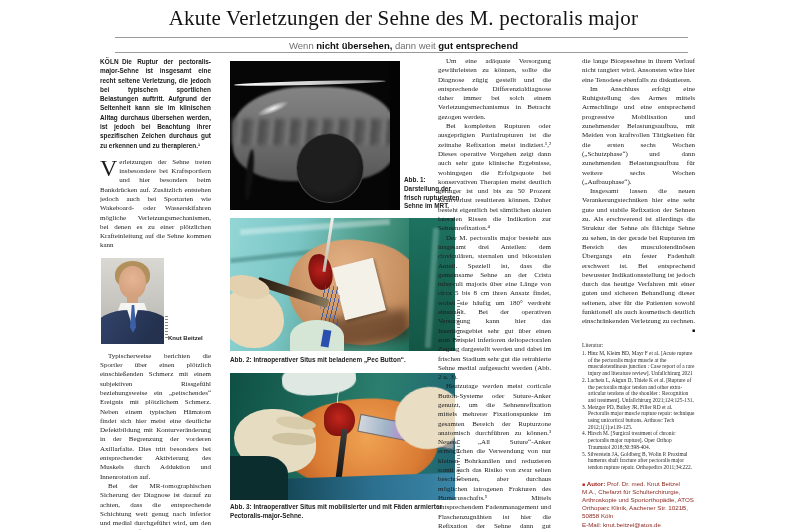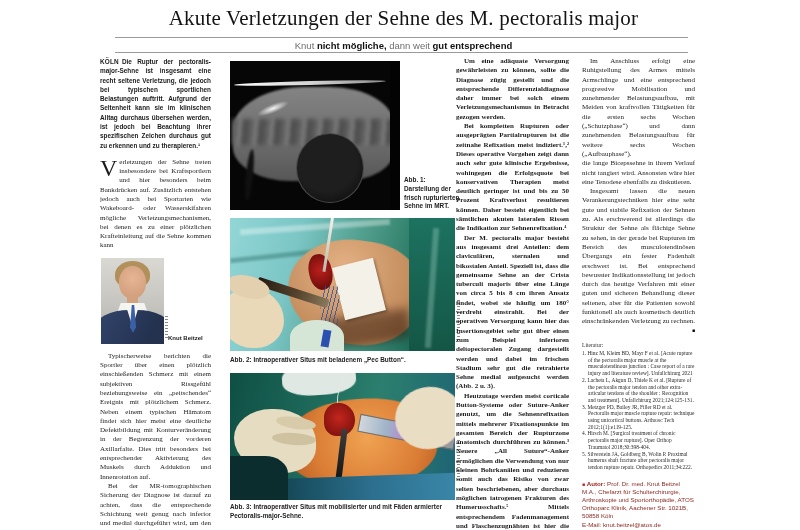--- a/index.html
+++ b/index.html
@@ -16,21 +16,21 @@
   .rule-bottom{top:52px;}
   .subtitle{position:absolute;left:112px;top:40px;width:583px;text-align:center;
             font-family:"Liberation Sans","DejaVu Sans",sans-serif;font-size:9.5px;color:#6e6e6e;}
   .subtitle b{color:#111;}
 
   
   .col{position:absolute;top:57px;height:473px;overflow:hidden;text-align:justify;
        font-size:7px;line-height:1.33;hyphens:auto;-webkit-hyphens:auto;}
   .col p{margin:0;}
   .col1{left:100px;width:111px;}
-  .col4{left:456px;width:113px;font-weight:bold;}
+  .col4{left:438px;width:113px;}
   .col5{left:582px;width:113px;}
   .intro{font-family:"Liberation Sans","DejaVu Sans",sans-serif;font-weight:bold;
          font-size:6.4px;line-height:1.45;color:#1a1a1a;}
   .intro .lead{margin-right:3px;letter-spacing:.2px;}
   .body{font-size:7px;line-height:1.33;}
   .indent{text-indent:8px;}
   .dropcap{margin-top:8px !important;}
   .dropcap::first-letter{float:left;font-size:24px;line-height:19px;padding:1px 2px 0 0;color:#1a1a1a;}
 
   
@@ -134,21 +134,21 @@
   .author .sq{color:#c42723;font-size:5px;}
   .author b{color:#a01e18;}
 </style>
 </head>
 <body>
 
 <div class="page">
 
   <h1 class="title">Akute Verletzungen der Sehne des M. pectoralis major</h1>
   <div class="rule rule-top"></div>
-  <div class="subtitle"><span>Knut </span><b>nicht mögliche,</b><span> dann weit </span><b>gut entsprechend</b></div>
+  <div class="subtitle"><span>Wenn </span><b>nicht übersehen,</b><span> dann weit </span><b>gut entsprechend</b></div>
   <div class="rule rule-bottom"></div>
 
   <section class="col col1">
     <p class="intro"><b class="lead">KÖLN</b><span>Die Ruptur der pectoralis-major-Sehne ist insgesamt eine recht seltene Verletzung, die jedoch bei typischen sportlichen Belastungen auftritt. Aufgrund der Seltenheit kann sie im klinischen Alltag durchaus übersehen werden, ist jedoch bei Beachtung ihrer spezifischen Zeichen durchaus gut zu erkennen und zu therapieren.¹</span></p>
     <p class="body dropcap">Verletzungen der Sehne treten insbesondere bei Kraftsportlern und hier besonders beim Bankdrücken auf. Zusätzlich entstehen jedoch auch bei Sportarten wie Wakeboard- oder Wasserskifahren mögliche Verletzungsmechanismen, bei denen es zu einer plötzlichen Krafteinleitung auf die Sehne kommen kann</p>
     <figure class="portrait">
       <div class="photo">
         <div class="abs po-hair"></div>
         <div class="abs po-face"></div>
         <div class="abs po-neck"></div>
@@ -214,22 +214,22 @@
 
   <section class="col col4">
     <p class="body indent">Um eine adäquate Versorgung gewährleisten zu können, sollte die Diagnose zügig gestellt und die entsprechende Differenzialdiagnose daher immer bei solch einem Verletzungsmechanismus in Betracht gezogen werden.</p>
     <p class="body indent">Bei kompletten Rupturen oder ausgeprägten Partialrupturen ist die zeitnahe Refixation meist indiziert.¹,² Dieses operative Vorgehen zeigt dann auch sehr gute klinische Ergebnisse, wohingegen die Erfolgsquote bei konservativen Therapien meist deutlich geringer ist und bis zu 50 Prozent Kraftverlust resultieren können. Daher besteht eigentlich bei sämtlichen akuten lateralen Rissen die Indikation zur Sehnenrefixation.⁴</p>
     <p class="body indent">Der M. pectoralis major besteht aus insgesamt drei Anteilen: dem claviculären, sternalen und bikostalen Anteil. Speziell ist, dass die gemeinsame Sehne an der Crista tuberculi majoris über eine Länge von circa 5 bis 8 cm ihren Ansatz findet, wobei sie häufig um 180° verdreht einstrahlt. Bei der operativen Versorgung kann hier das Insertionsgebiet sehr gut über einen zum Beispiel inferioren deltopectoralen Zugang dargestellt werden und dabei im frischen Stadium sehr gut die retrahierte Sehne medial aufgesucht werden (Abb. 2 u. 3).</p>
     <p class="body indent">Heutzutage werden meist corticale Button-Systeme oder Suture-Anker genutzt, um die Sehnenrefixation mittels mehrerer Fixationspunkte im gesamten Bereich der Rupturzone anatomisch durchführen zu können.³ Neuere „All Suture“-Anker ermöglichen die Verwendung von nur kleinen Bohrkanälen und reduzieren somit auch das Risiko von zwar selten beschriebenen, aber durchaus möglichen iatrogenen Frakturen des Humerusschafts.⁵ Mittels entsprechendem Fadenmanagement und Flaschenzugnähten ist hier die Refixation der Sehne dann gut anatomisch möglich.</p>
 
   </section>
 
   <section class="col col5">
+    <p class="body">die lange Bicepssehne in ihrem Verlauf nicht tangiert wird. Ansonsten wäre hier eine Tenodese ebenfalls zu diskutieren.</p>
     <p class="body indent">Im Anschluss erfolgt eine Ruhigstellung des Armes mittels Armschlinge und eine entsprechend progressive Mobilisation und zunehmender Belastungsaufbau, mit Meiden von kraftvollen Tätigkeiten für die ersten sechs Wochen („Schutzphase“) und dann zunehmenden Belastungsaufbau für weitere sechs Wochen („Aufbauphase“).</p>
-    <p class="body">die lange Bicepssehne in ihrem Verlauf nicht tangiert wird. Ansonsten wäre hier eine Tenodese ebenfalls zu diskutieren.</p>
     <p class="body indent">Insgesamt lassen die neuen Verankerungstechniken hier eine sehr gute und stabile Refixation der Sehnen zu. Als erschwerend ist allerdings die Struktur der Sehne als flächige Sehne zu sehen, in der gerade bei Rupturen im Bereich des musculotendinösen Übergangs ein fester Fadenhalt erschwert ist. Bei entsprechend bewusster Indikationsstellung ist jedoch durch das heutige Verfahren mit einer guten und sicheren Behandlung dieser seltenen, aber für die Patienten sowohl funktionell als auch kosmetisch deutlich einschränkenden Verletzung zu rechnen.</p>
     <p class="endmark">■</p>
     <p class="lit-label">Literatur:</p>
     <ol class="refs">
       <li>1. Hinz M, Kleim BD, Mayr F et al. [Acute rupture of the pectoralis major muscle at the musculotendinous junction : Case report of a rare injury and literature review]. Unfallchirurg 2021</li>
       <li>2. Lacheta L, Akgun D, Thiele K et al. [Rupture of the pectoralis major tendon and other extra-articular tendons of the shoulder : Recognition and treatment]. Unfallchirurg 2021;124:125-131.</li>
       <li>3. Metzger PD, Bailey JR, Filler RD et al. Pectoralis major muscle rupture repair: technique using unicortical buttons. Arthrosc Tech 2012;1(1):e119-125.</li>
       <li>4. Hirsch M. [Surgical treatment of chronic pectoralis major rupture]. Oper Orthop Traumatol 2018;30:398-404.</li>
       <li>5. Silverstein JA, Goldberg B, Wolin P. Proximal humerus shaft fracture after pectoralis major tendon rupture repair. Orthopedics 2011;34:222.</li>
     </ol>

